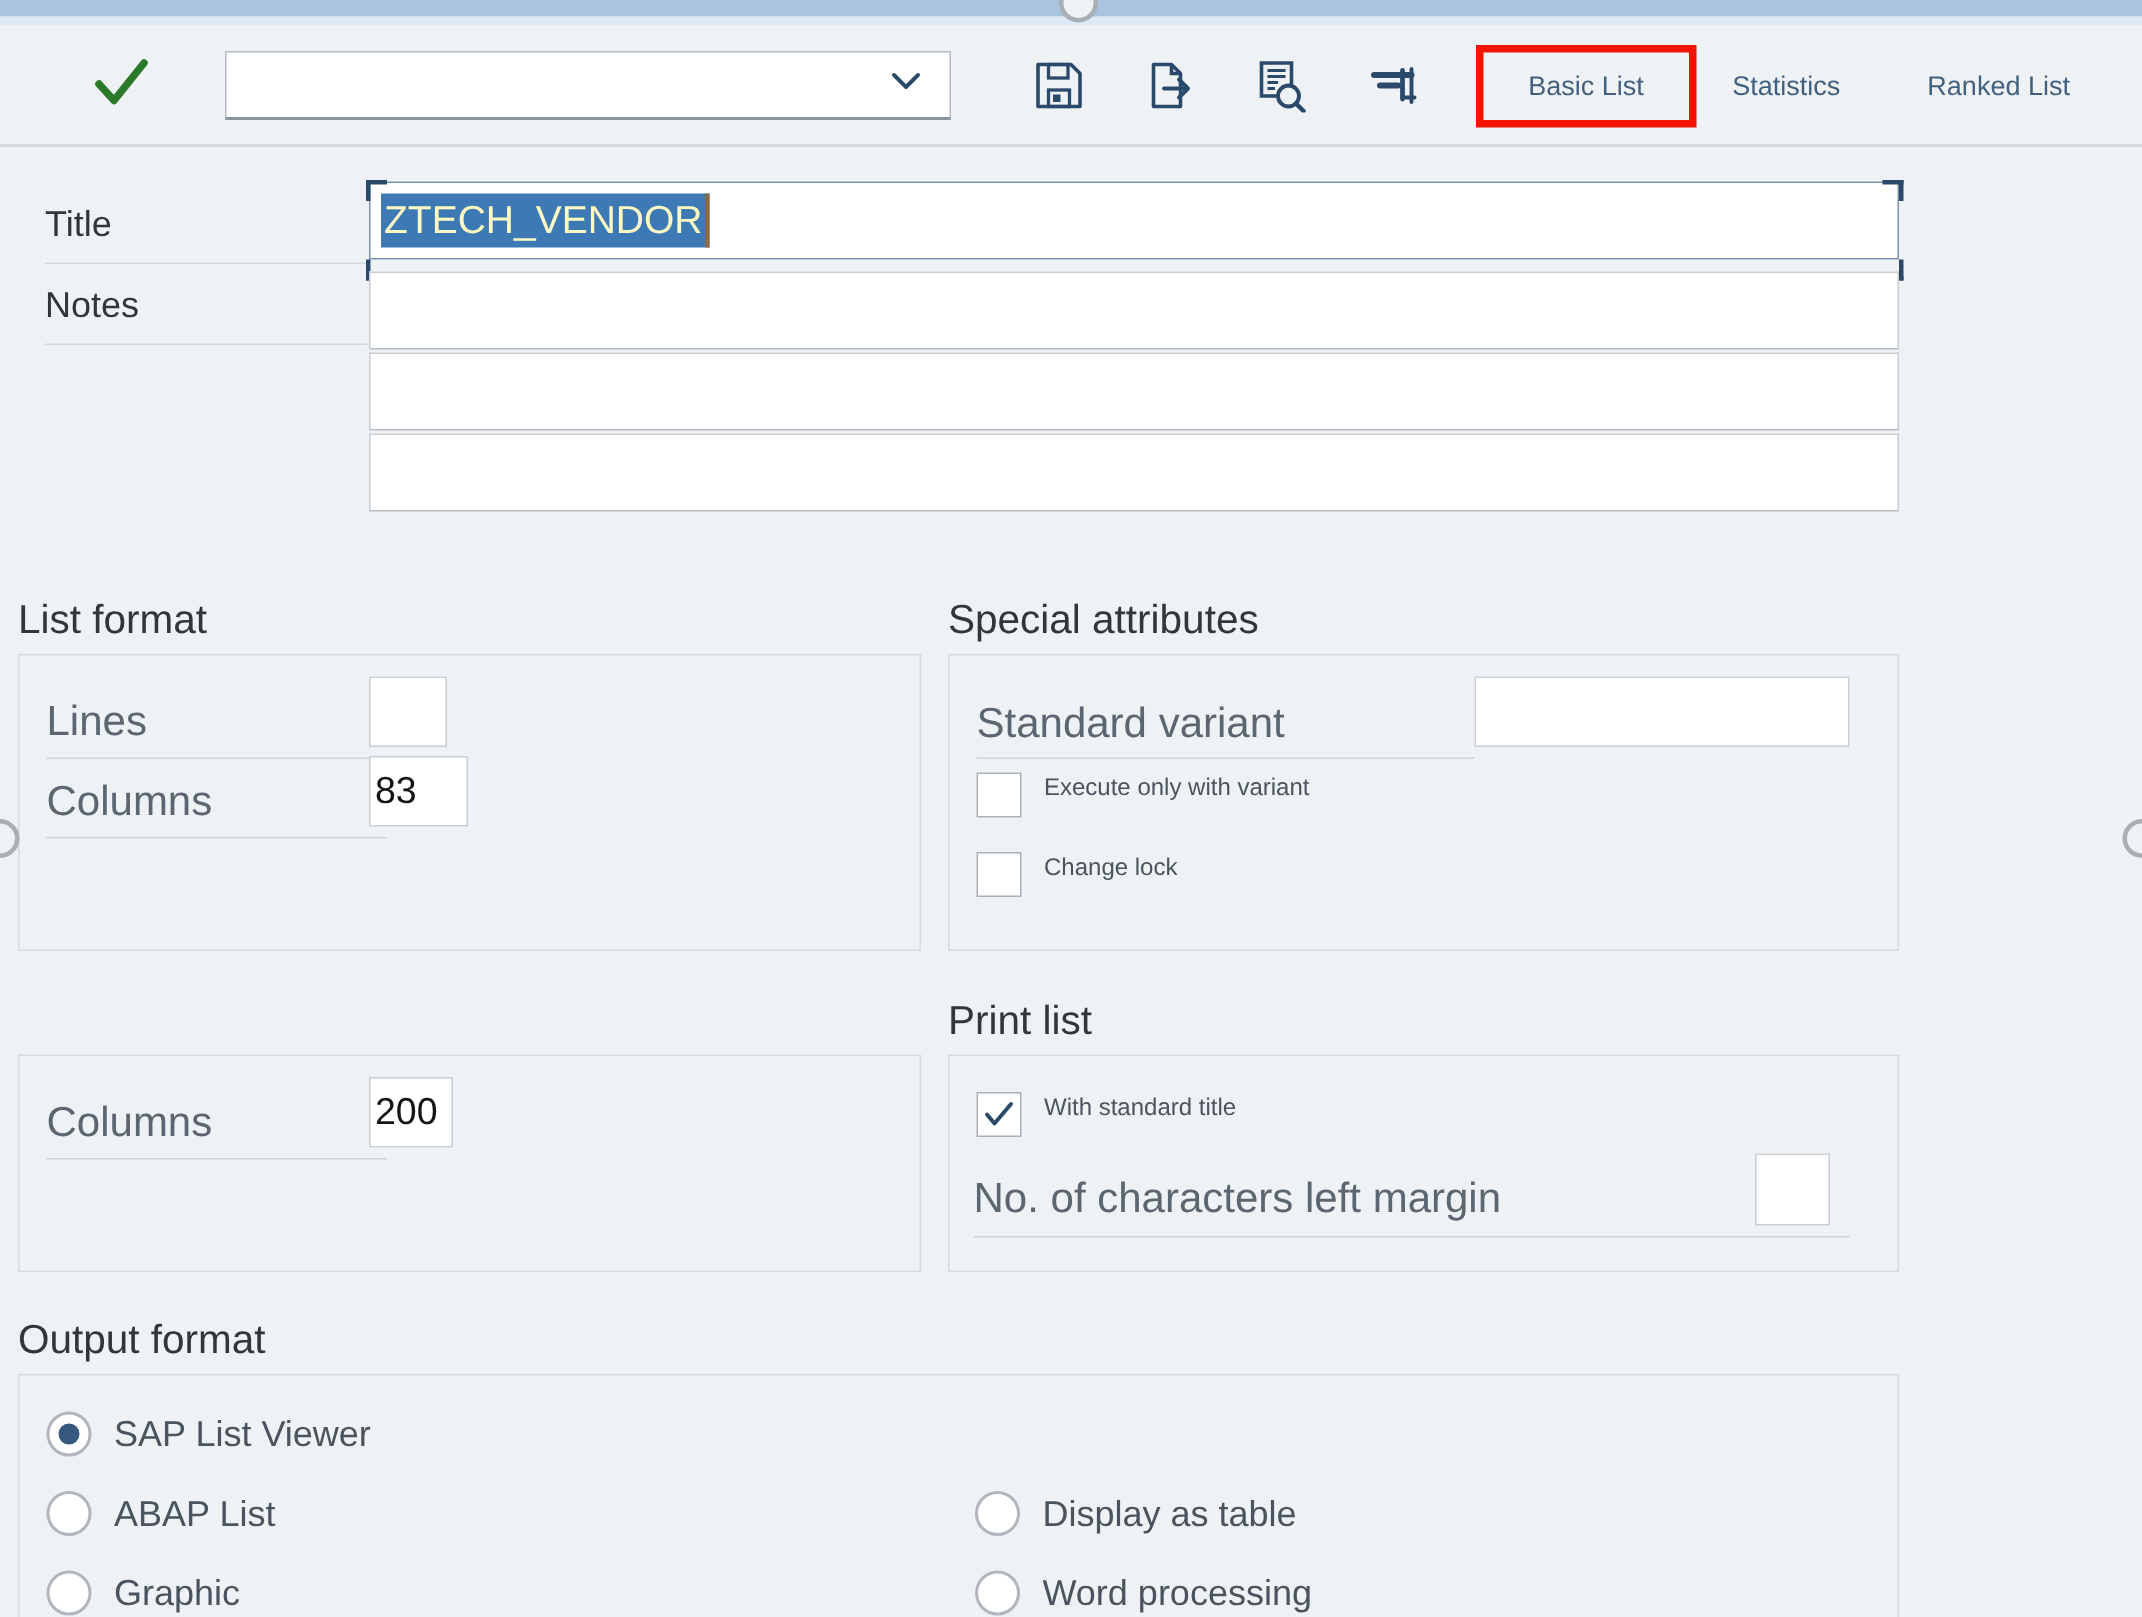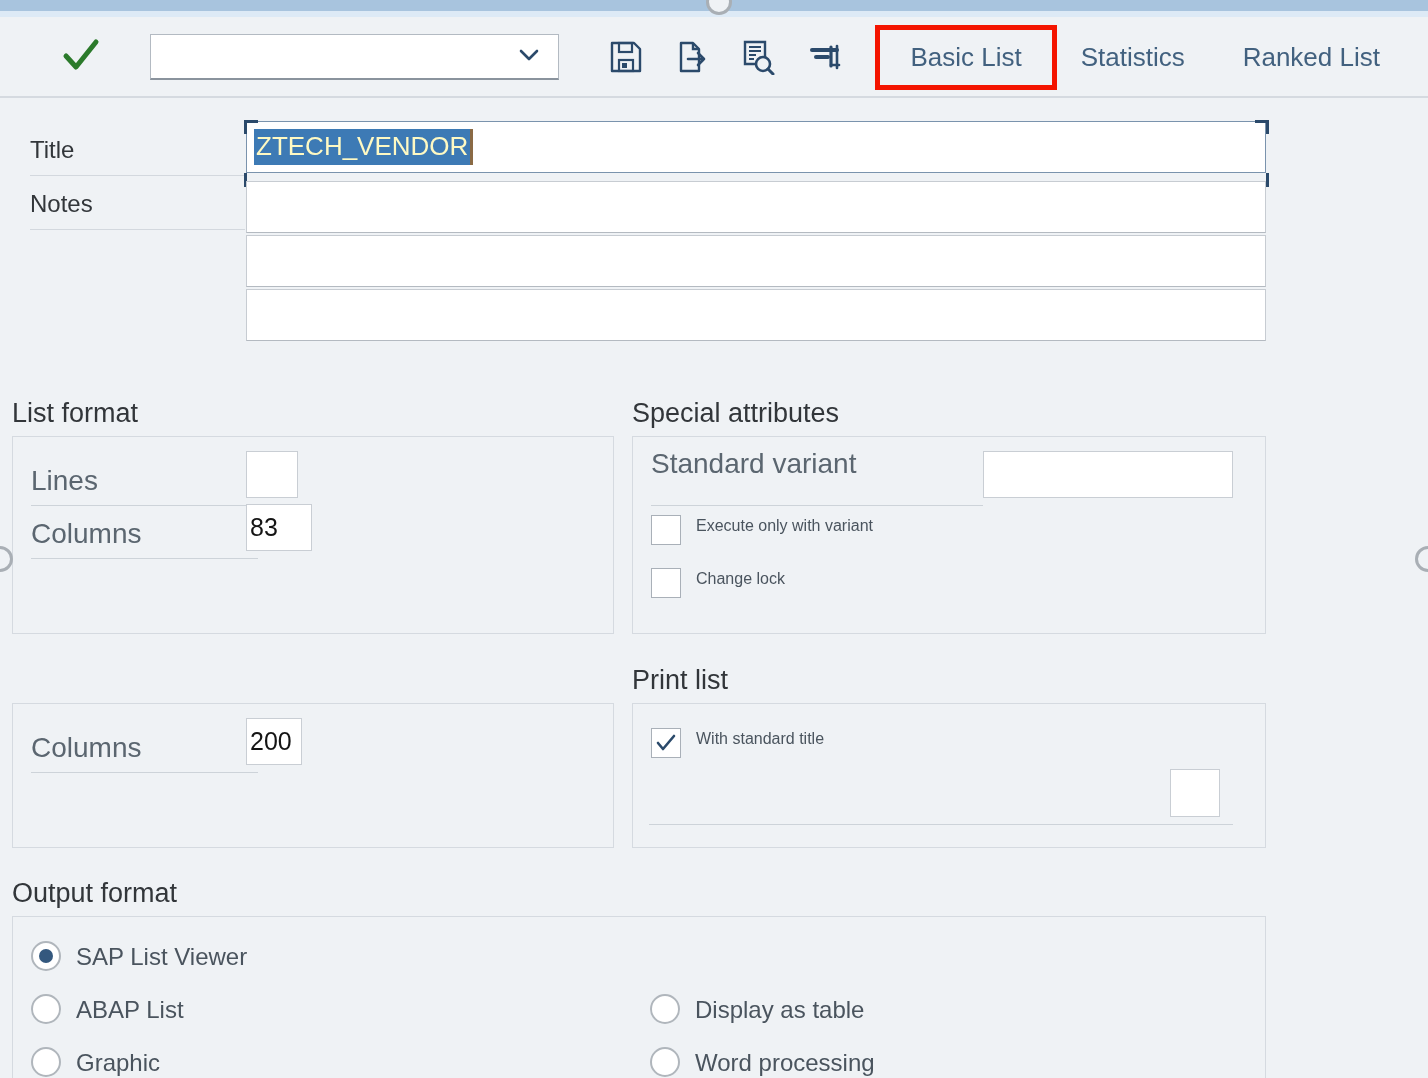--- a/index.html
+++ b/index.html
@@ -65,21 +65,21 @@
     display: flex; align-items: center; justify-content: center;
     cursor: pointer;
   }
   #icon-save { margin-left: 46px; }
   #icon-export { margin-left: 22px; }
   #icon-docsearch { margin-left: 24px; }
   #icon-measure { margin-left: 26px; }
 
   .tabs { display: flex; align-items: center; margin-left: 28px; }
   .tab {
-    font-size: 26px; color: #42617f;
+    font-size: 18px; color: #42617f;
     padding: 4px 10px; cursor: pointer; white-space: nowrap;
   }
   .tab.active {
     border: 5px solid #f41400;
     padding: 12px 30px;
     margin-right: 14px;
     color: #42617f;
   }
   .tab.plain { margin-right: 38px; }
 
@@ -260,21 +260,21 @@
   <div class="fld-box" style="left:233px; top:14px; width:52px; height:47px;"></div>
 
   <div class="fld-label" style="left:18px; top:81px;">Columns</div>
   <div class="fld-underline" style="left:18px; top:121px; width:227px;"></div>
   <div class="fld-box" style="left:233px; top:67px; width:66px; height:47px;">83</div>
 </div>
 
 <div class="group-title" style="left:632px; top:398px;">Special attributes</div>
 <div class="group-box" style="left:632px; top:436px; width:634px; height:198px;">
 
-  <div class="fld-label" style="left:18px; top:11px;">Standard variant</div>
+  <div class="fld-label" style="left:18px; top:29px;">Standard variant</div>
   <div class="fld-underline" style="left:18px; top:68px; width:332px;"></div>
   <div class="fld-box" style="left:350px; top:14px; width:250px; height:47px;"></div>
 
   <div class="cbx" style="left:18px; top:78px;"></div>
   <div class="cbx-label" style="left:63px; top:80px;">Execute only with variant</div>
 
   <div class="cbx" style="left:18px; top:131px;"></div>
   <div class="cbx-label" style="left:63px; top:133px;">Change lock</div>
 </div>
 
@@ -289,20 +289,21 @@
 <div class="group-title" style="left:632px; top:665px;">Print list</div>
 <div class="group-box" style="left:632px; top:703px; width:634px; height:145px;">
 
   <div class="cbx" style="left:18px; top:24px;">
     <svg width="24" height="24" viewBox="0 0 24 24">
       <path d="M4 12 L9 18 L20 5" stroke="#2b4a6b" stroke-width="2.6" fill="none" stroke-linecap="round" stroke-linejoin="round"></path>
     </svg>
   </div>
   <div class="cbx-label" style="left:63px; top:26px;">With standard title</div>
 
+  <div class="fld-label" style="left:16px; top:79px;">No. of characters left margin</div>
   <div class="fld-underline" style="left:16px; top:120px; width:584px;"></div>
   <div class="fld-box" style="left:537px; top:65px; width:50px; height:48px;"></div>
 </div>
 
 <div class="group-title" style="left:12px; top:878px;">Output format</div>
 <div class="group-box" style="left:12px; top:916px; width:1254px; height:180px;">
 
   <div class="rdo" style="left:18px; top:24px;">
     <span class="dot"></span>
   </div>

